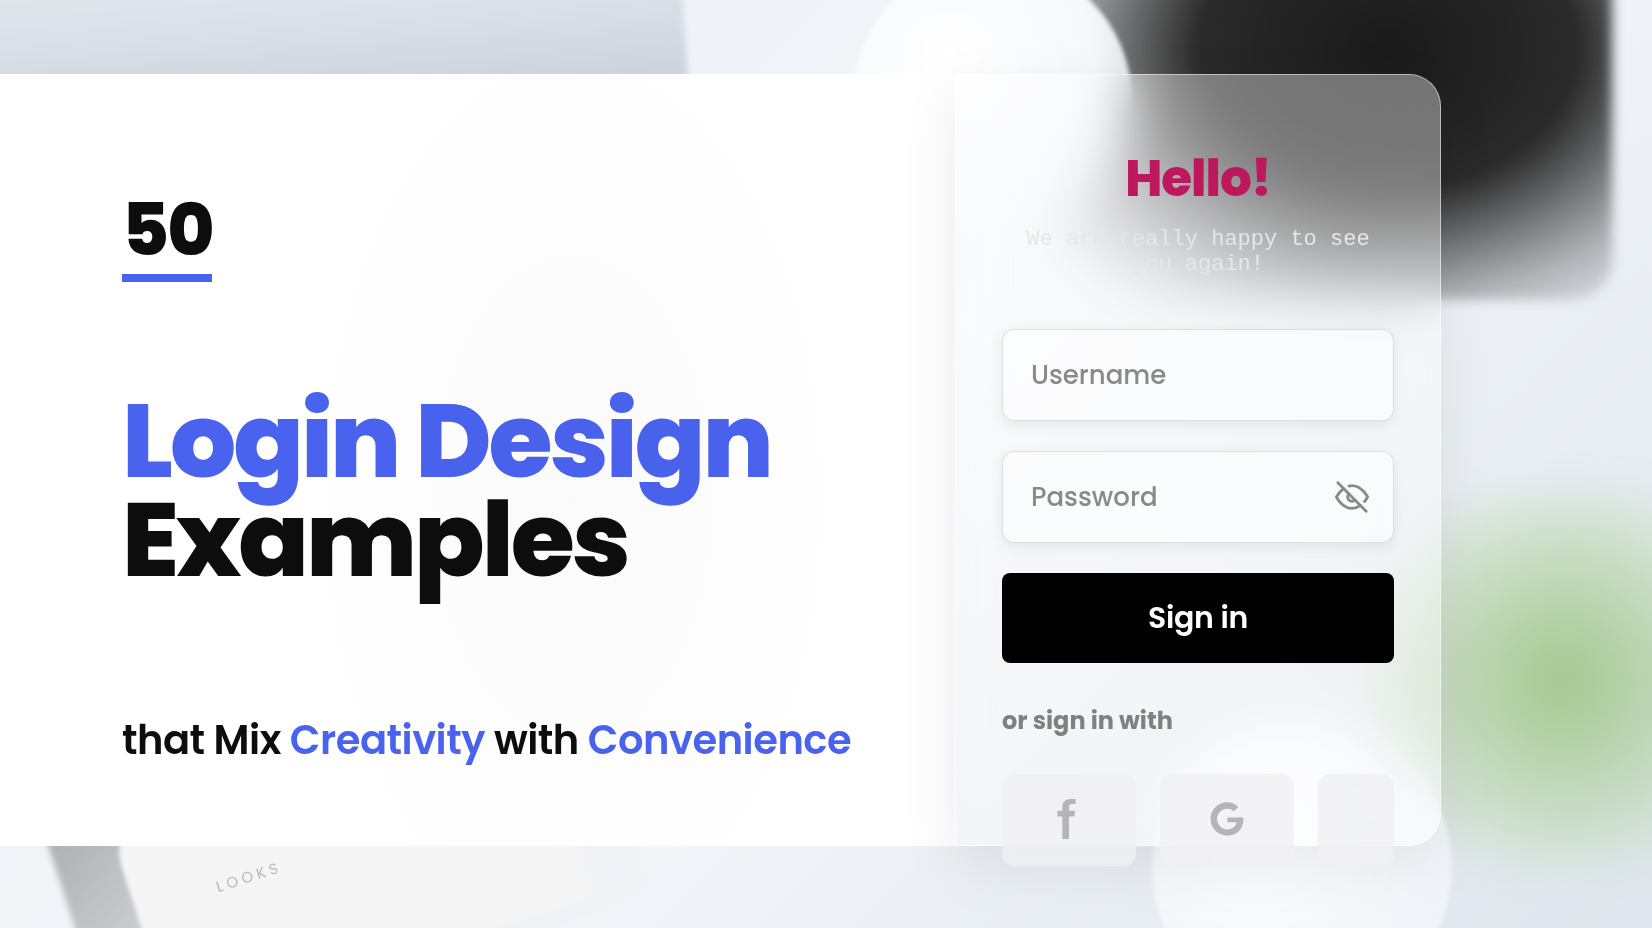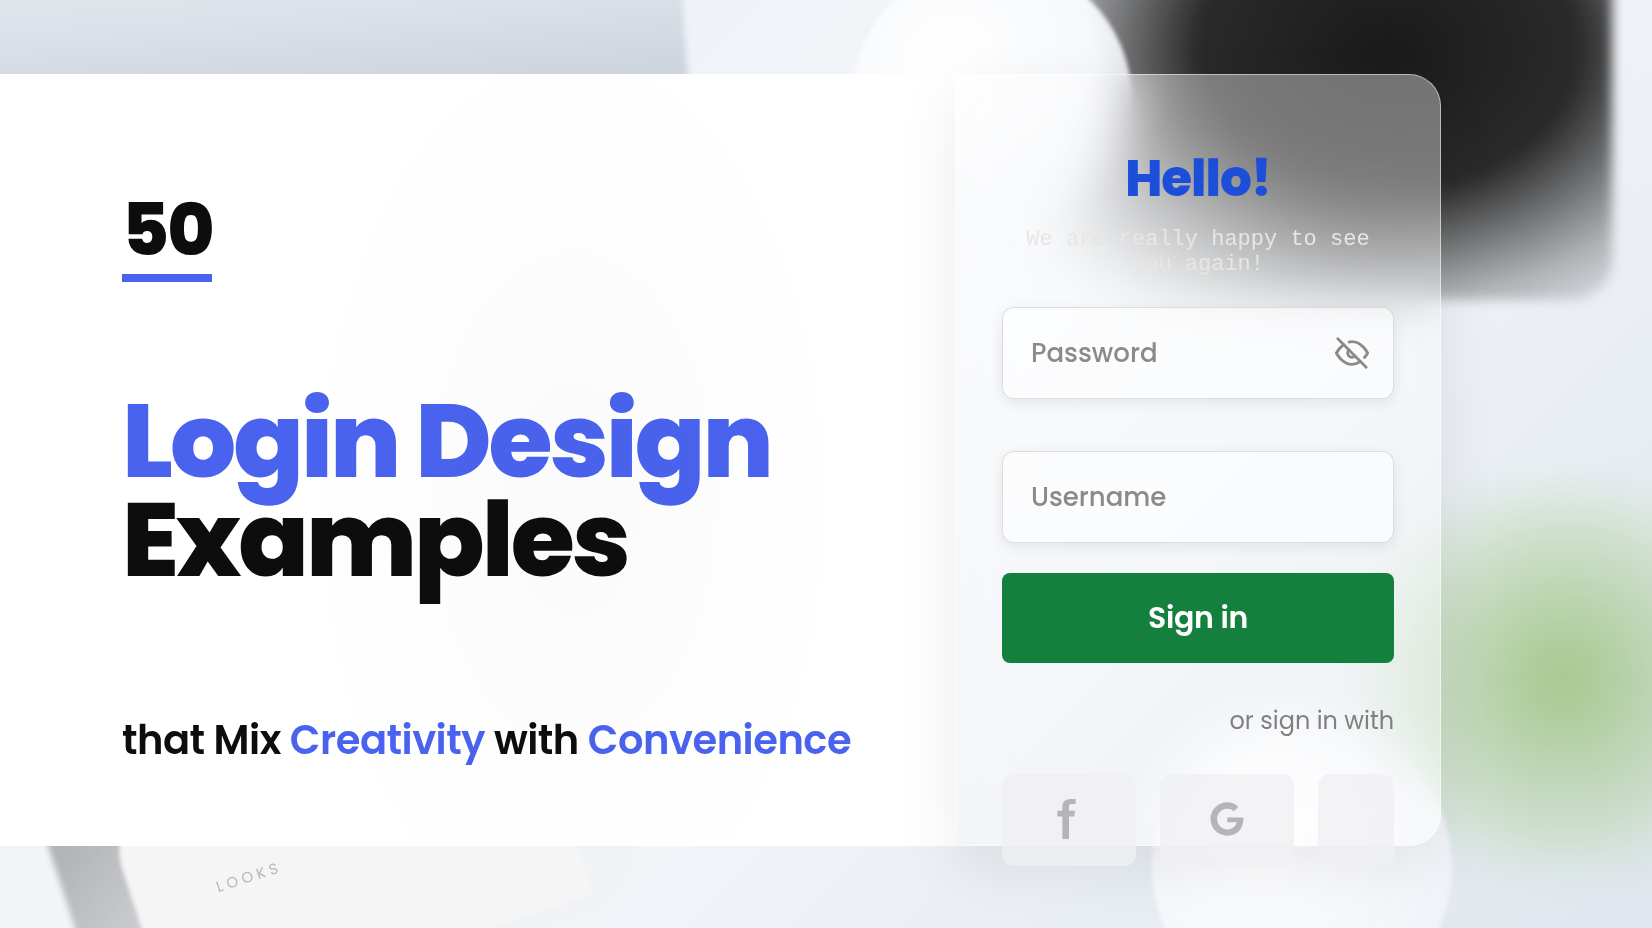--- a/index.html
+++ b/index.html
@@ -174,21 +174,21 @@
   border-radius: 0 32px 32px 0;
   border: 1px solid rgba(255,255,255,0.5);
   box-shadow: 0 20px 60px rgba(0,0,0,0.08);
   padding: 66px 46px 0 46px;
 }
 
 .login-hello {
   font-size: 50px;
   font-weight: 800;
   text-align: center;
-  color: #1d4ed8;
+  color: #be185d;
   letter-spacing: -1px;
 }
 .login-sub {
   margin-top: 10px;
   text-align: center;
   font-size: 22px;
   font-weight: 500;
   color: #e6e6e6;
   font-family: Liberation Mono, monospace;
 }
@@ -226,36 +226,36 @@
   width: 34px;
   height: 34px;
   color: #8a8a8a;
   cursor: pointer;
 }
 
 .signin-btn {
   margin-top: 30px;
   width: 100%;
   height: 90px;
-  background: #15803d;
+  background: #000000;
   border: none;
   border-radius: 8px;
   color: #ffffff;
   font-size: 30px;
   font-weight: 600;
   font-family: inherit;
   cursor: pointer;
   letter-spacing: -0.3px;
 }
 
 .or-text {
   margin-top: 40px;
-  text-align: right;
+  text-align: left;
   font-size: 24px;
-  font-weight: 400;
+  font-weight: 700;
   color: #808080;
 }
 
 .social-row {
   margin-top: 36px;
   display: flex;
   gap: 24px;
 }
 .social-btn {
   width: 140px;
@@ -294,34 +294,34 @@
   </div>
   <div class="subtitle">
     <span>that Mix </span><span class="accent">Creativity</span><span> with </span><span class="accent">Convenience</span>
   </div>
 </section>
 
 <section class="login-card">
   <h1 class="login-hello">Hello!</h1>
   <p class="login-sub">We are really happy to see you again!</p>
 
+  <div class="field first">
+    <input type="text" placeholder="Username" style="">
+  </div>
+
   <div class="field">
     <input type="password" placeholder="Password" style="">
     <span class="eye-icon">
       <svg viewBox="0 0 24 24" fill="none" stroke="currentColor" stroke-width="2" stroke-linecap="round" stroke-linejoin="round">
         <path d="M17.94 17.94A10.07 10.07 0 0 1 12 20c-7 0-11-8-11-8a18.45 18.45 0 0 1 5.06-5.94"></path>
         <path d="M9.9 4.24A9.12 9.12 0 0 1 12 4c7 0 11 8 11 8a18.5 18.5 0 0 1-2.16 3.19"></path>
         <path d="M14.12 14.12a3 3 0 1 1-4.24-4.24"></path>
         <line x1="2" y1="2" x2="22" y2="22"></line>
       </svg>
     </span>
-  </div>
-
-  <div class="field first">
-    <input type="text" placeholder="Username" style="">
   </div>
 
   <button class="signin-btn">Sign in</button>
 
   <p class="or-text">or sign in with</p>
 
   <div class="social-row">
     <button class="social-btn">
       <span>
         <svg viewBox="0 0 24 24" fill="currentColor">

